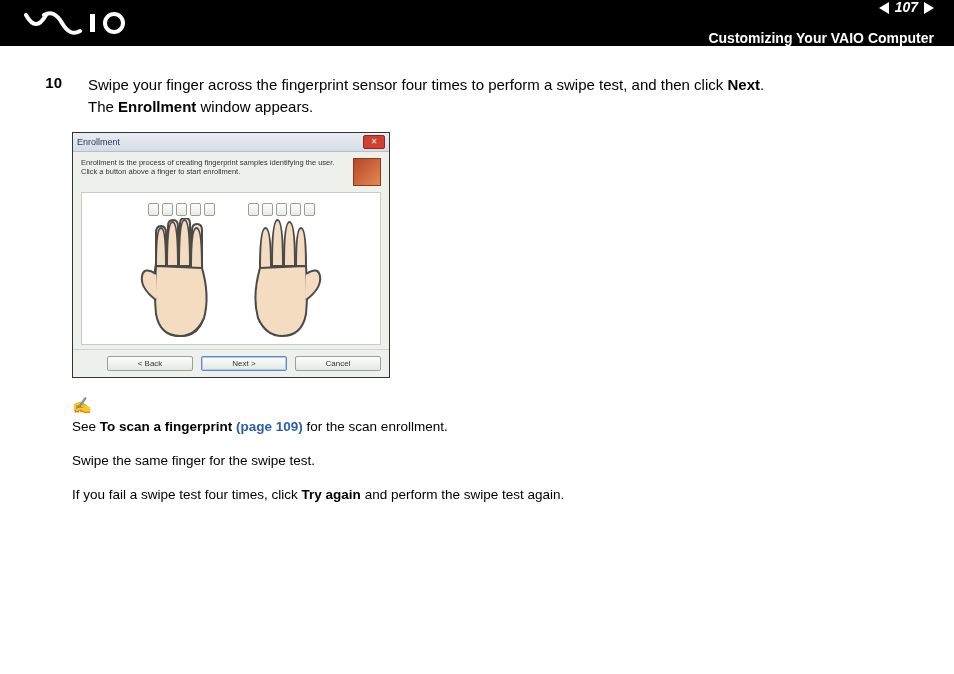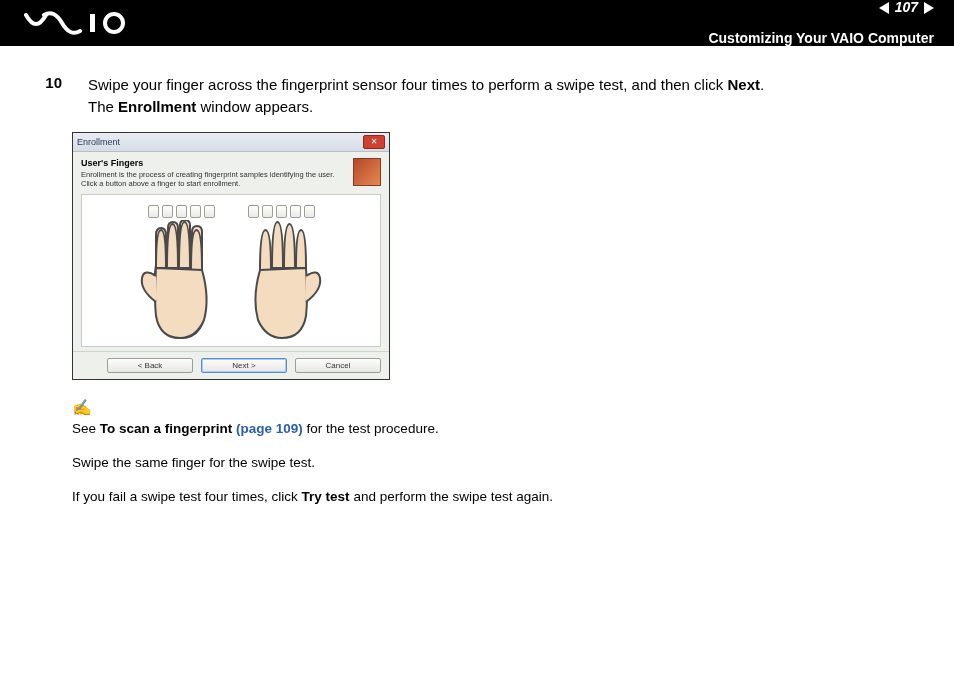--- a/index.html
+++ b/index.html
@@ -205,21 +205,20 @@
 
   <div class="screenshot-wrap">
     <div class="screenshot">
       <div class="ss-titlebar">
         <span>Enrollment</span>
         <span class="ss-close">✕</span>
       </div>
       <div class="ss-body">
         <div class="ss-row">
           <div style="flex:1">
-            <div class="ss-heading">User's Fingers</div>
             <div class="ss-desc">Enrollment is the process of creating fingerprint samples identifying the user. Click a button above a finger to start enrollment.</div>
           </div>
           <div class="ss-thumb"></div>
         </div>
         <div class="hands-area">
           <div class="hand-block">
             <div class="finger-boxes">
               <span class="finger-box"></span>
               <span class="finger-box"></span>
               <span class="finger-box"></span>
@@ -270,22 +269,22 @@
         <div class="ss-btn">&lt; Back</div>
         <div class="ss-btn primary">Next &gt;</div>
         <div class="ss-btn">Cancel</div>
       </div>
     </div>
   </div>
 
   <div class="note-icon">✍</div>
 
   <div class="note-line">
-    <span>See </span><span class="bold">To scan a fingerprint </span><span class="link">(page 109)</span><span> for the test procedure.</span>
+    <span>See </span><span class="bold">To scan a fingerprint </span><span class="link">(page 109)</span><span> for the scan enrollment.</span>
   </div>
 
   <div class="note-line">Swipe the same finger for the swipe test.</div>
 
   <div class="note-line">
-    <span>If you fail a swipe test four times, click </span><span class="bold">Try test</span><span> and perform the swipe test again.</span>
+    <span>If you fail a swipe test four times, click </span><span class="bold">Try again</span><span> and perform the swipe test again.</span>
   </div>
 
 </div>
 
 </body></html>

